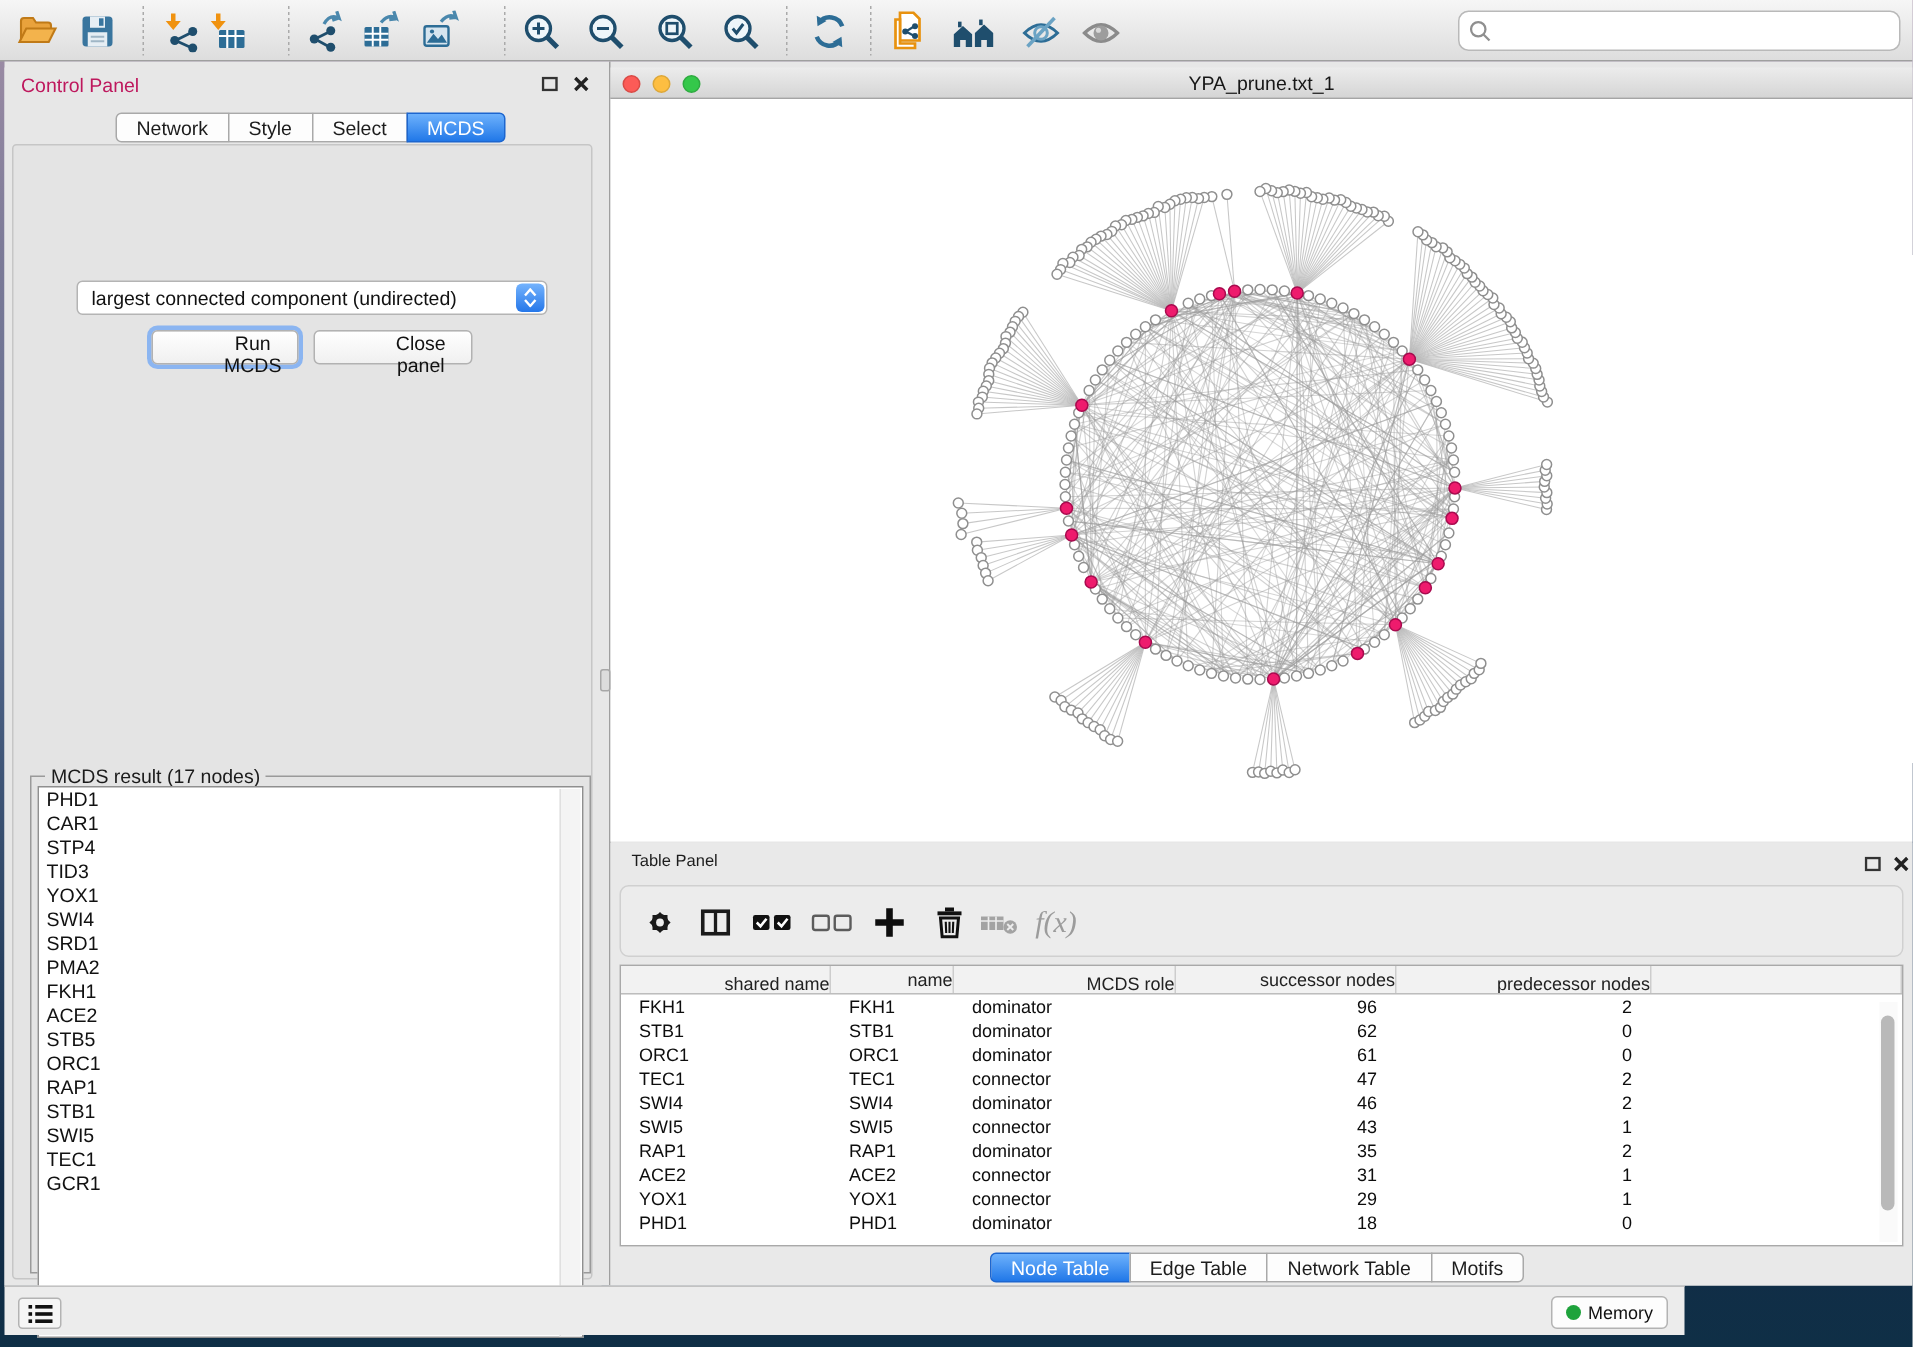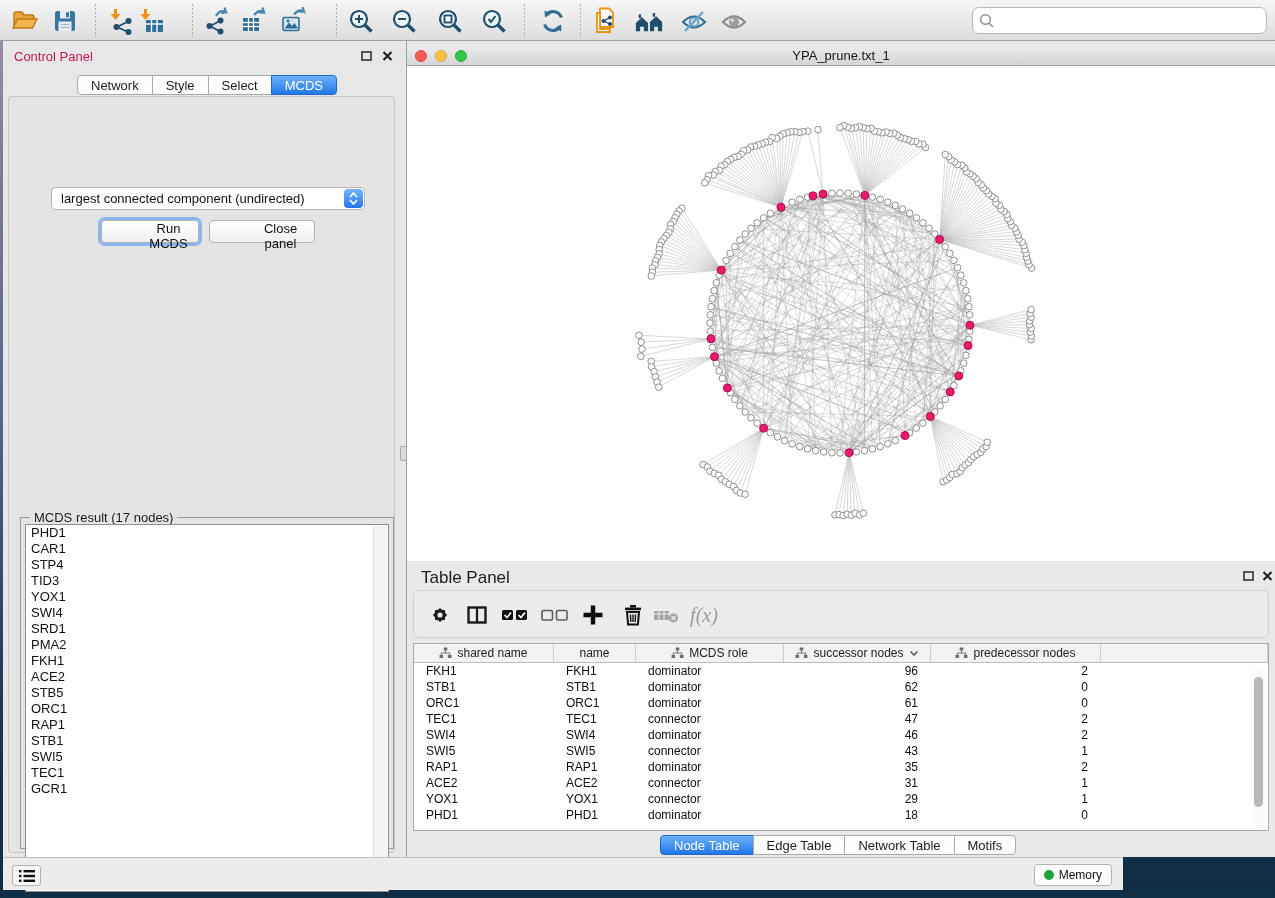--- a/index.html
+++ b/index.html
@@ -46,27 +46,27 @@
 
   
   #network-window { left:407px; top:45px; width:868px; height:516px; }
   #nw-titlebar { position:absolute; left:0; top:0; width:100%; height:21px; background:linear-gradient(#ececec,#d5d5d5); border-bottom:1px solid #a5a5a5; }
   .traffic { position:absolute; top:5px; width:12px; height:12px; border-radius:50%; }
   #nw-title { position:absolute; width:100%; text-align:center; top:3px; font-size:13px; color:#161616; }
   #network-canvas { position:absolute; left:0; top:21px; width:868px; height:495px; background:#fff; }
 
   
   #table-panel { left:407px; top:562px; width:868px; height:295px; background:#e9e9e9; }
-  #tp-title { position:absolute; left:14px; top:6px; font-size:17px; color:#1c1c1c; }
+  #tp-title { position:absolute; left:14px; top:6px; font-size:11px; color:#1c1c1c; }
   #tp-toolbar { position:absolute; left:6px; top:28px; width:856px; height:48px; background:#ececec; border:1px solid #d0d0d0; border-radius:6px; }
   .tp-icon { position:absolute; top:12px; width:26px; height:24px; display:flex; align-items:center; justify-content:center; }
   #fx-label { font-family:"Liberation Serif",serif; font-style:italic; font-size:20px; color:#9c9c9c; }
   #node-table { position:absolute; left:6px; top:81px; width:856px; height:188px; background:#fff; border:1px solid #a9a9a9; }
   .thead { display:grid; grid-template-columns:140px 82px 148px 147px 170px 1fr; height:19px; background:#f2f2f2; border-bottom:1px solid #bdbdbd; }
-  .th { display:flex; align-items:center; justify-content:center; gap:5px; font-size:12px; color:#222; border-right:1px solid #cdcdcd; overflow:hidden; }
+  .th { display:flex; align-items:flex-end; justify-content:center; gap:5px; font-size:12px; color:#222; border-right:1px solid #cdcdcd; overflow:hidden;flex-direction:column; }
   .trow { display:grid; grid-template-columns:140px 82px 148px 147px 170px 1fr; height:16px; }
   .td { font-size:12px; line-height:16px; color:#0d0d0d; padding-left:12px; white-space:nowrap; overflow:hidden; }
   .td.num { text-align:right; padding-right:13px; padding-left:0; }
   #tp-scroll { position:absolute; right:3px; top:24px; width:12px; height:160px; background:#fafafa; }
   #tp-thumb { position:absolute; left:1px; top:9px; width:9px; height:130px; background:#b9b9b9; border-radius:5px; }
   #tp-tabs { left:253px; top:273px; }
 
   
   #status-bar { left:3px; top:857px; width:1120px; height:33px; background:#ececec; border-top:1px solid #c2c2c2; }
   #list-btn { position:absolute; left:9px; top:7px; width:29px; height:21px; background:#f6f6f6; border:1px solid #b3b3b3; border-radius:3px; display:flex; align-items:center; justify-content:center; }

